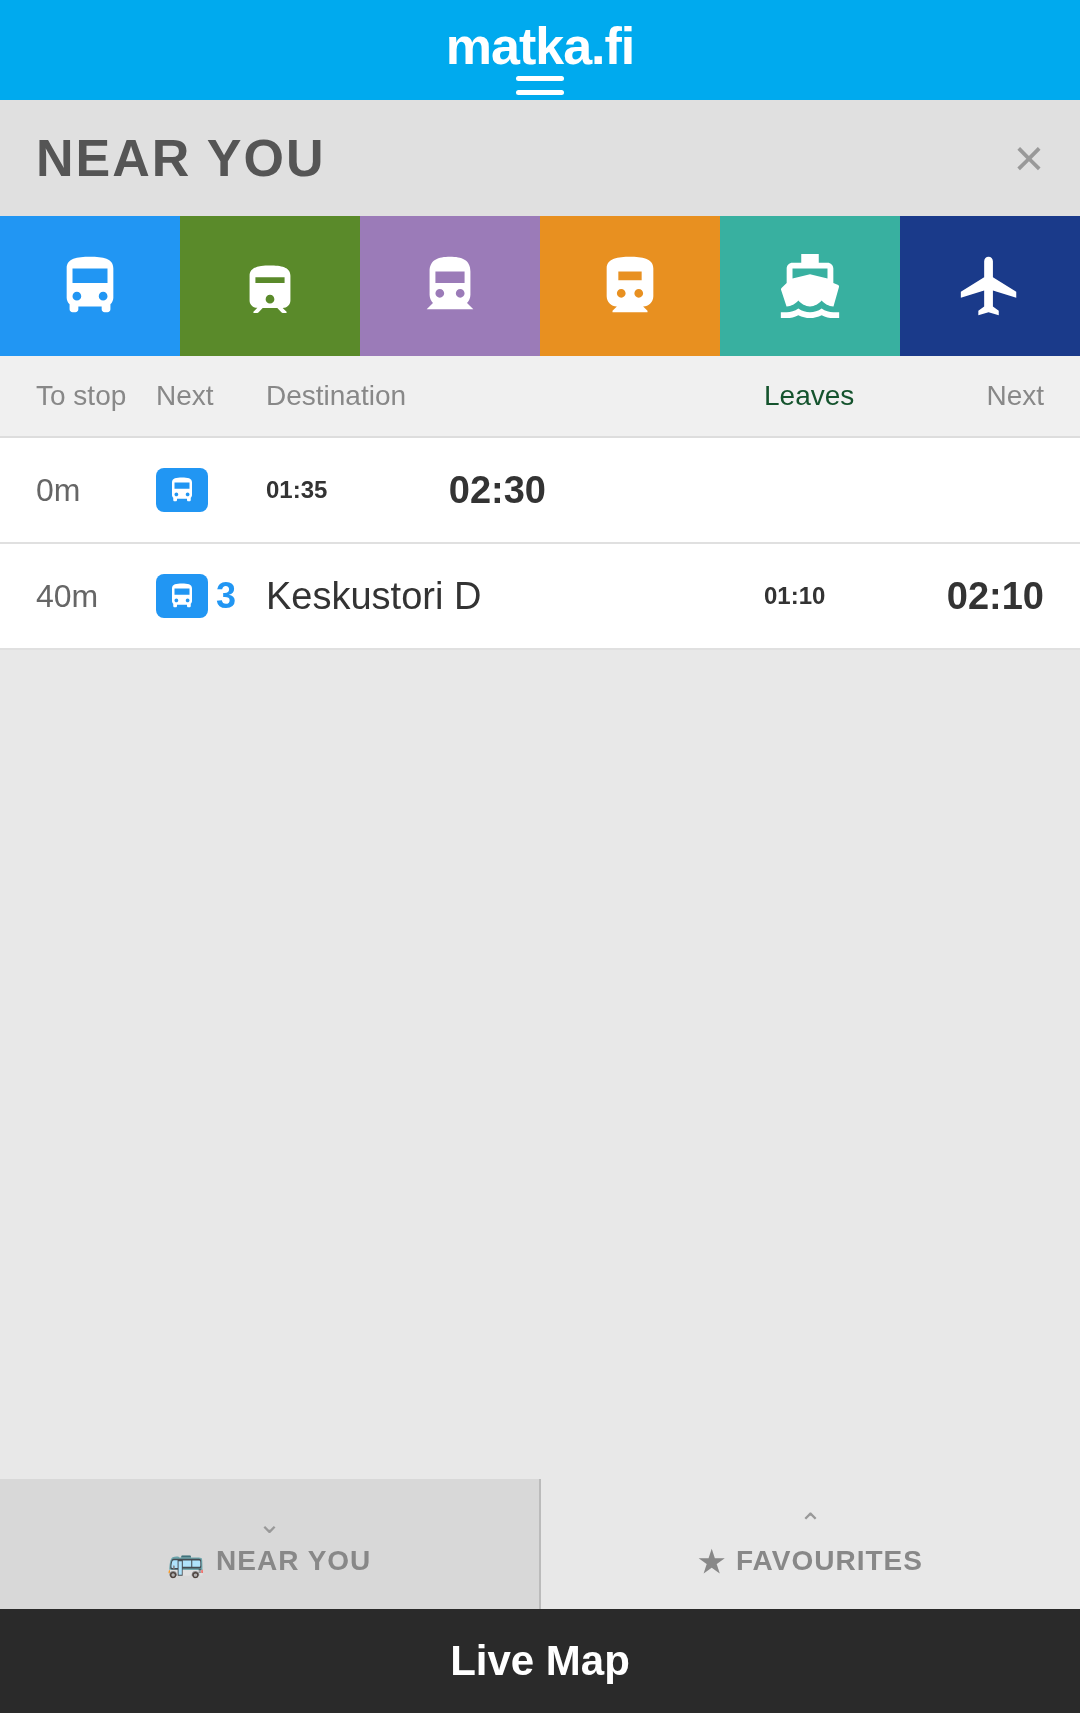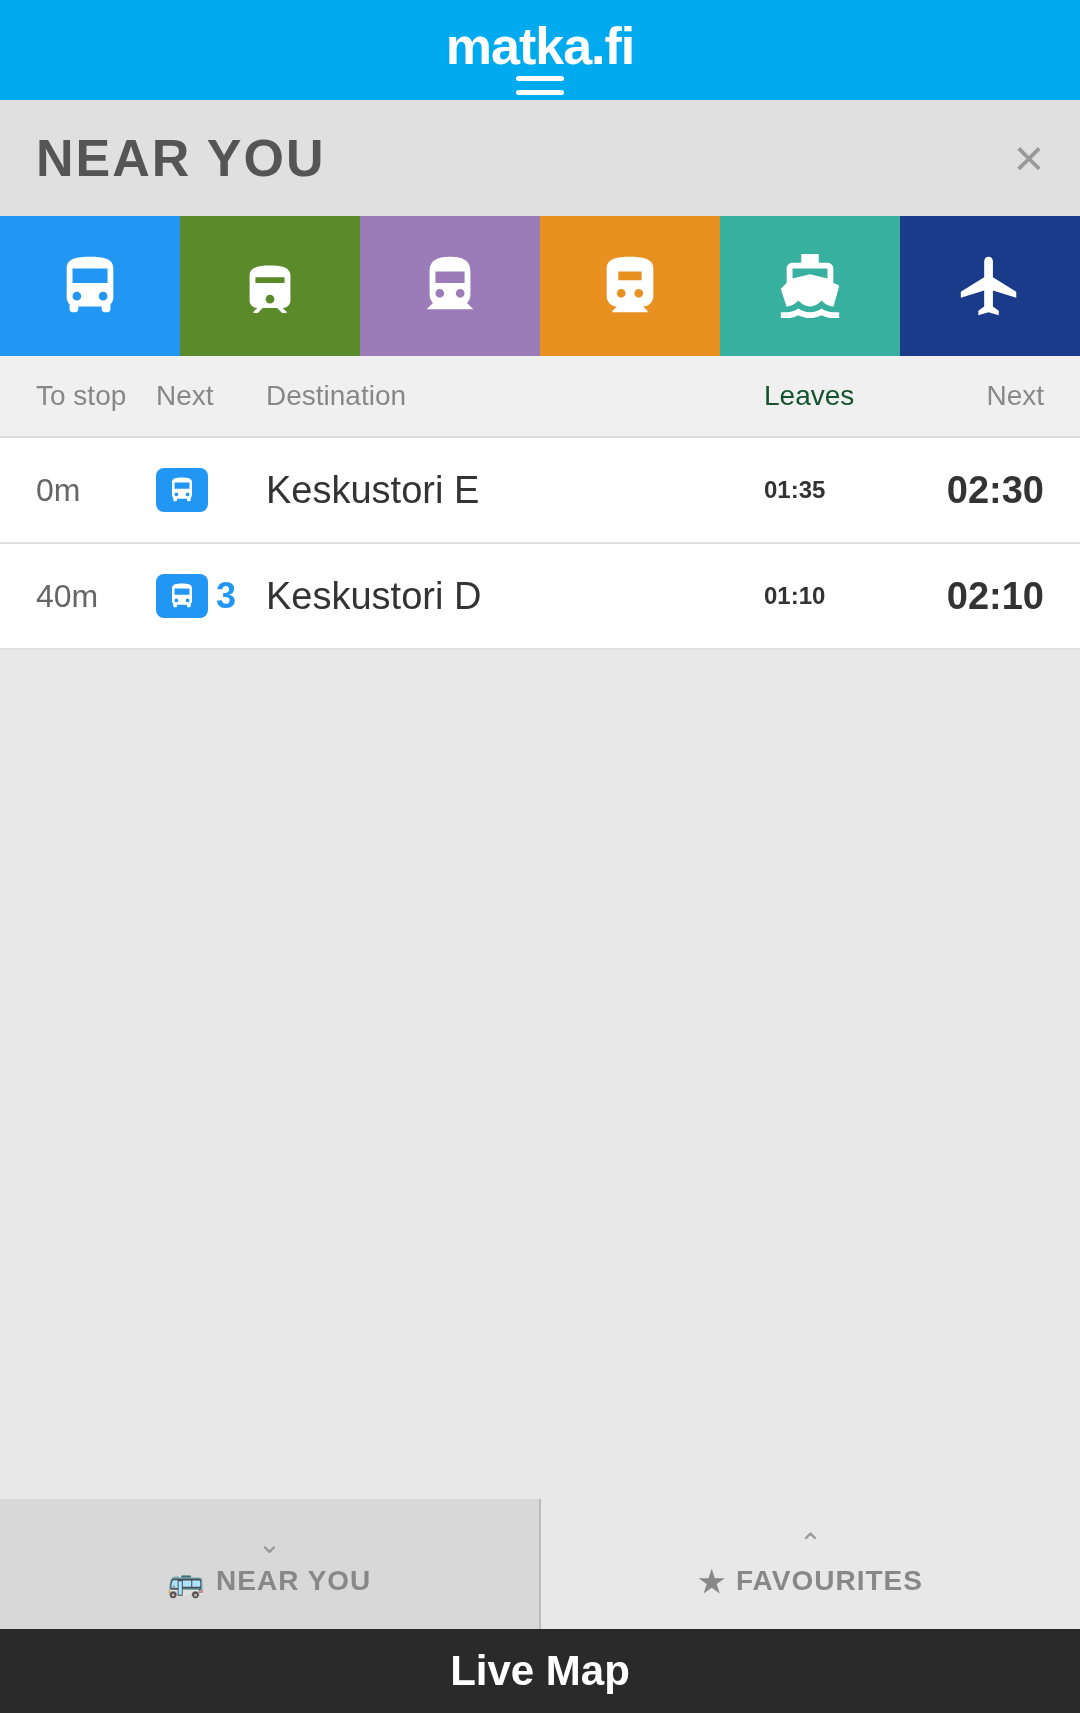--- a/index.html
+++ b/index.html
@@ -181,21 +181,21 @@
       color: #888;
       display: flex;
       align-items: center;
       gap: 10px;
       letter-spacing: 1px;
     }
 
     
     .live-map-bar {
       background: #2a2a2a;
-      height: 84px;
+      height: 104px;
       display: flex;
       align-items: center;
       justify-content: center;
       cursor: pointer;
     }
     .live-map-label {
       font-size: 42px;
       color: white;
       font-weight: bold;
     }
@@ -266,21 +266,20 @@
 
 <div class="table-row">
   <span class="row-stop">0m</span>
   <div class="row-route">
     <div class="bus-icon-small">
       <svg viewBox="0 0 24 24">
         <path d="M4 16c0 .88.39 1.67 1 2.22V20c0 .55.45 1 1 1h1c.55 0 1-.45 1-1v-1h8v1c0 .55.45 1 1 1h1c.55 0 1-.45 1-1v-1.78c.61-.55 1-1.34 1-2.22V6c0-3.5-3.58-4-8-4s-8 .5-8 4v10zm3.5 1c-.83 0-1.5-.67-1.5-1.5S6.67 14 7.5 14s1.5.67 1.5 1.5S8.33 17 7.5 17zm9 0c-.83 0-1.5-.67-1.5-1.5s.67-1.5 1.5-1.5 1.5.67 1.5 1.5-.67 1.5-1.5 1.5zm1.5-6H6V6h12v5z"></path>
       </svg>
     </div>
   </div>
-  <span class="row-dest">Keskustori E</span>
   <span class="row-leaves">01:35</span>
   <span class="row-next">02:30</span>
 </div>
 
 <div class="table-row">
   <span class="row-stop">40m</span>
   <div class="row-route">
     <div class="bus-icon-small">
       <svg viewBox="0 0 24 24">
         <path d="M4 16c0 .88.39 1.67 1 2.22V20c0 .55.45 1 1 1h1c.55 0 1-.45 1-1v-1h8v1c0 .55.45 1 1 1h1c.55 0 1-.45 1-1v-1.78c.61-.55 1-1.34 1-2.22V6c0-3.5-3.58-4-8-4s-8 .5-8 4v10zm3.5 1c-.83 0-1.5-.67-1.5-1.5S6.67 14 7.5 14s1.5.67 1.5 1.5S8.33 17 7.5 17zm9 0c-.83 0-1.5-.67-1.5-1.5s.67-1.5 1.5-1.5 1.5.67 1.5 1.5-.67 1.5-1.5 1.5zm1.5-6H6V6h12v5z"></path>

